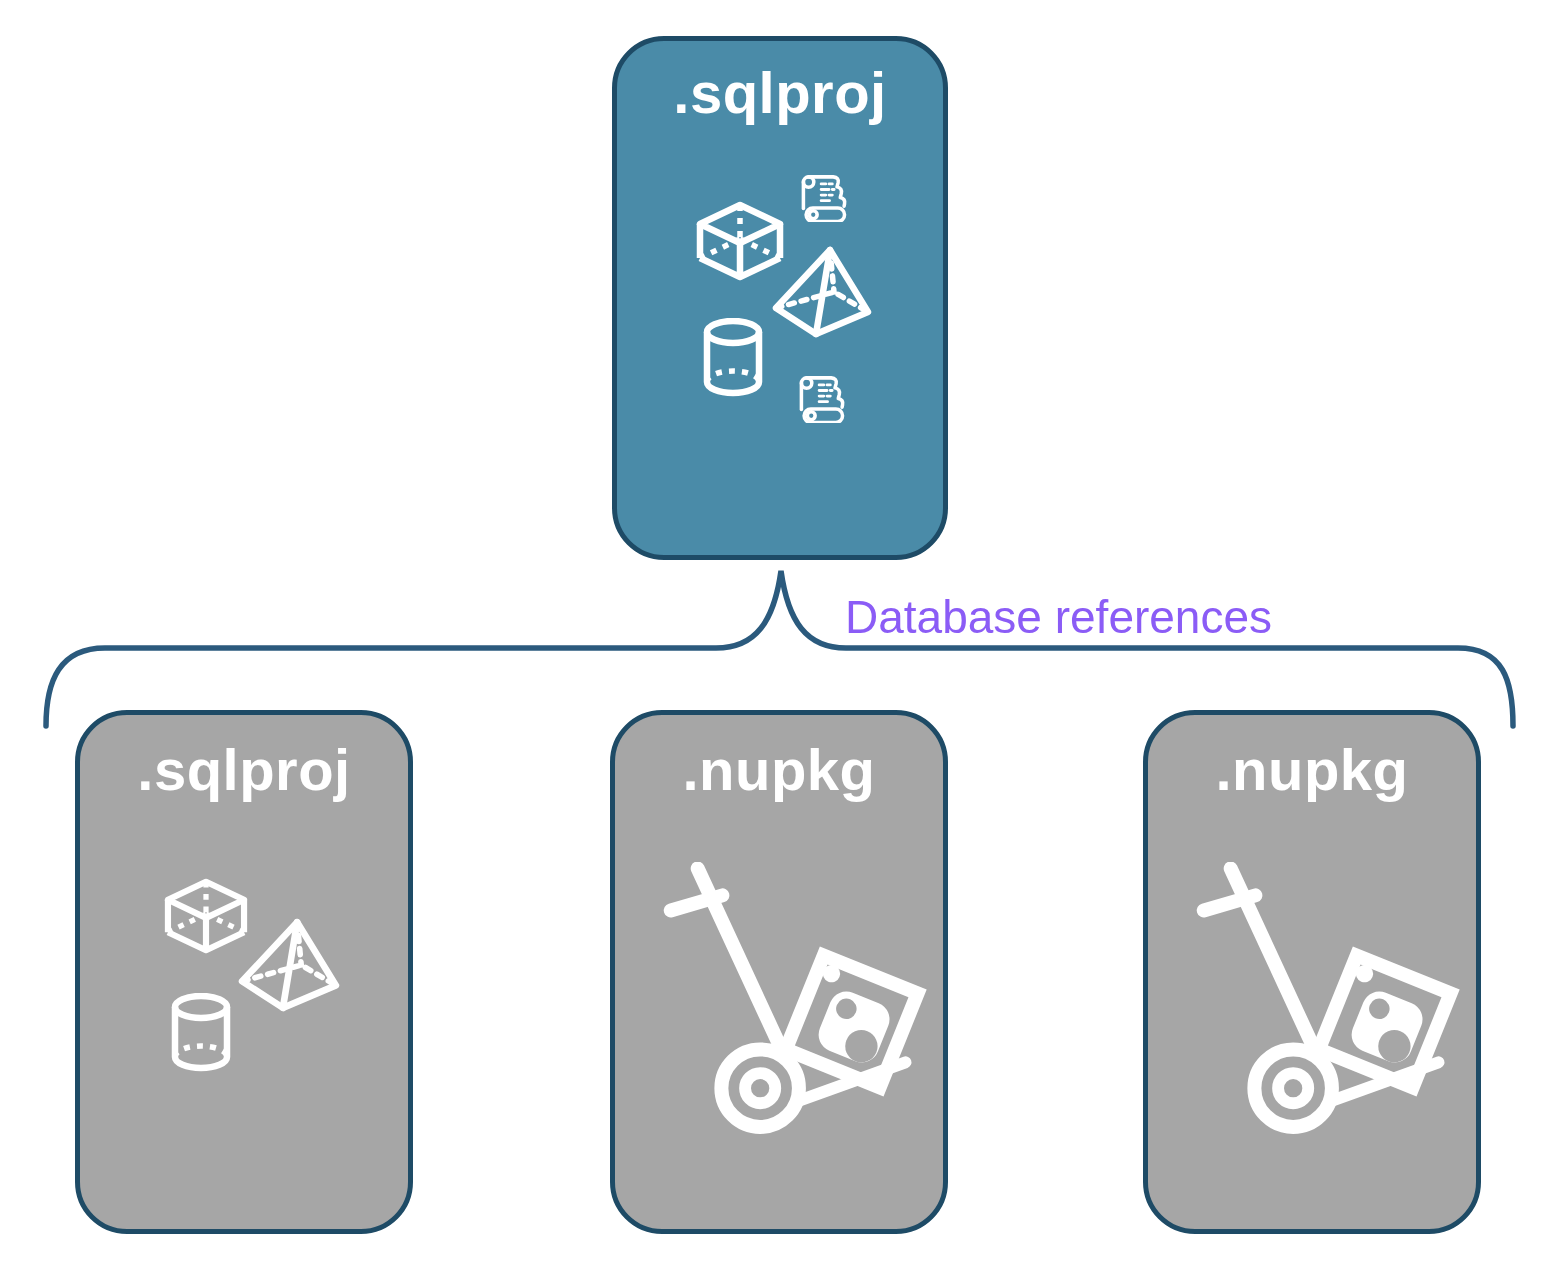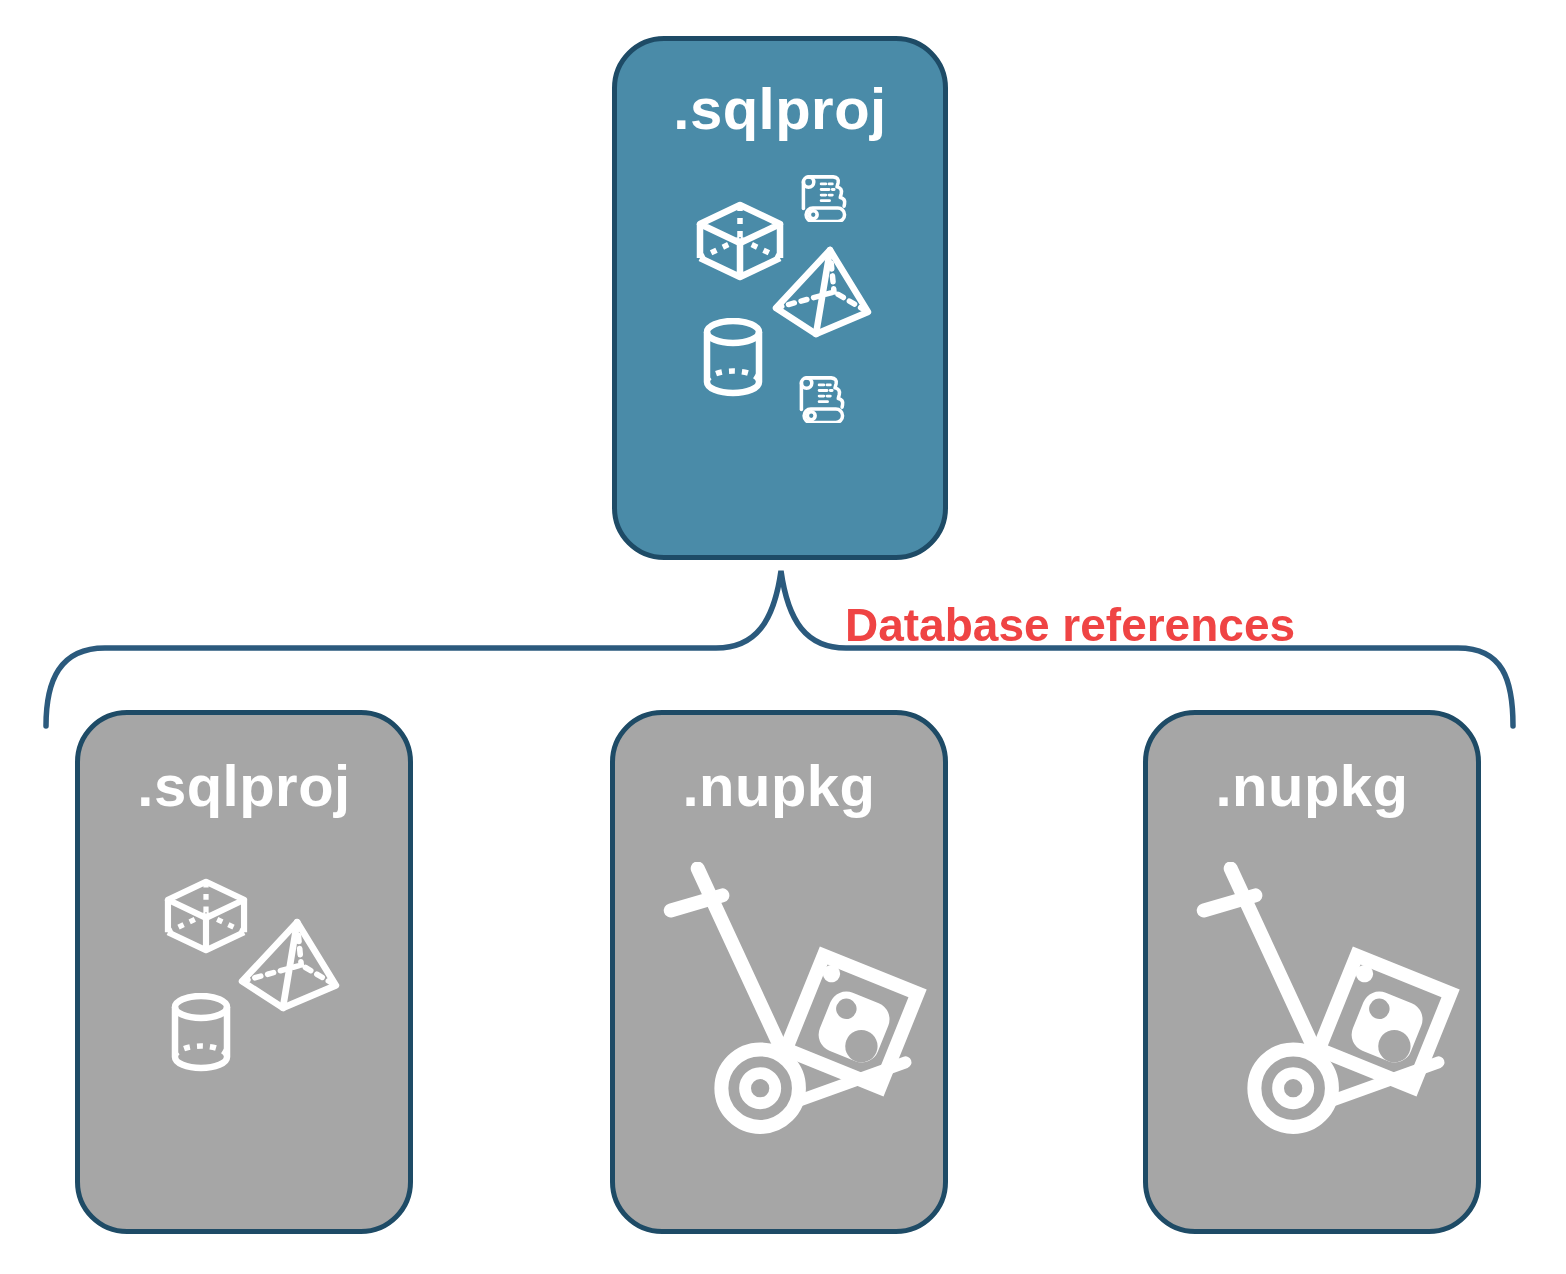--- a/index.html
+++ b/index.html
@@ -27,21 +27,21 @@
     top: 710px;
     width: 338px; height: 524px;
     background: #A6A6A6;
     padding-top: 23px;
   }
   #child-0 { left: 75px; }
   #child-1 { left: 610px; }
   #child-2 { left: 1143px; }
   .node-label {
     display: block;
-    margin: 16px;
+    margin: 0;
     text-align: center;
     font-size: 58px;
     line-height: 1.1;
     font-weight: bold;
     color: #ffffff;
     letter-spacing: 0.5px;
   }
   .icon { position: absolute; }
   
   .root-scroll-1  { left: 180px; top: 129px; width: 52px;  height: 52px; }
@@ -59,24 +59,23 @@
   .brace-layer {
     position: absolute;
     left: 0; top: 0;
     width: 1566px; height: 1274px;
     pointer-events: none;
   }
   .connector-label {
     position: absolute;
     left: 845px; top: 590px;
     font-size: 46px;
-    font-weight: bold;
-    color: #ef4444;
+    font-weight: normal;
+    color: #8b5cf6;
     white-space: nowrap;
-    margin-top: 8px;
   }
   svg { display: block; width: 100%; height: 100%; }
 </style>
 </head>
 <body>
 
 <svg width="0" height="0" style="position:absolute">
   <defs>
     <g id="tpl-cube" fill="none" stroke="#fff" stroke-width="6.5" stroke-linejoin="round">
       <polygon points="45,5 85,24 45,43 5,24"></polygon>

